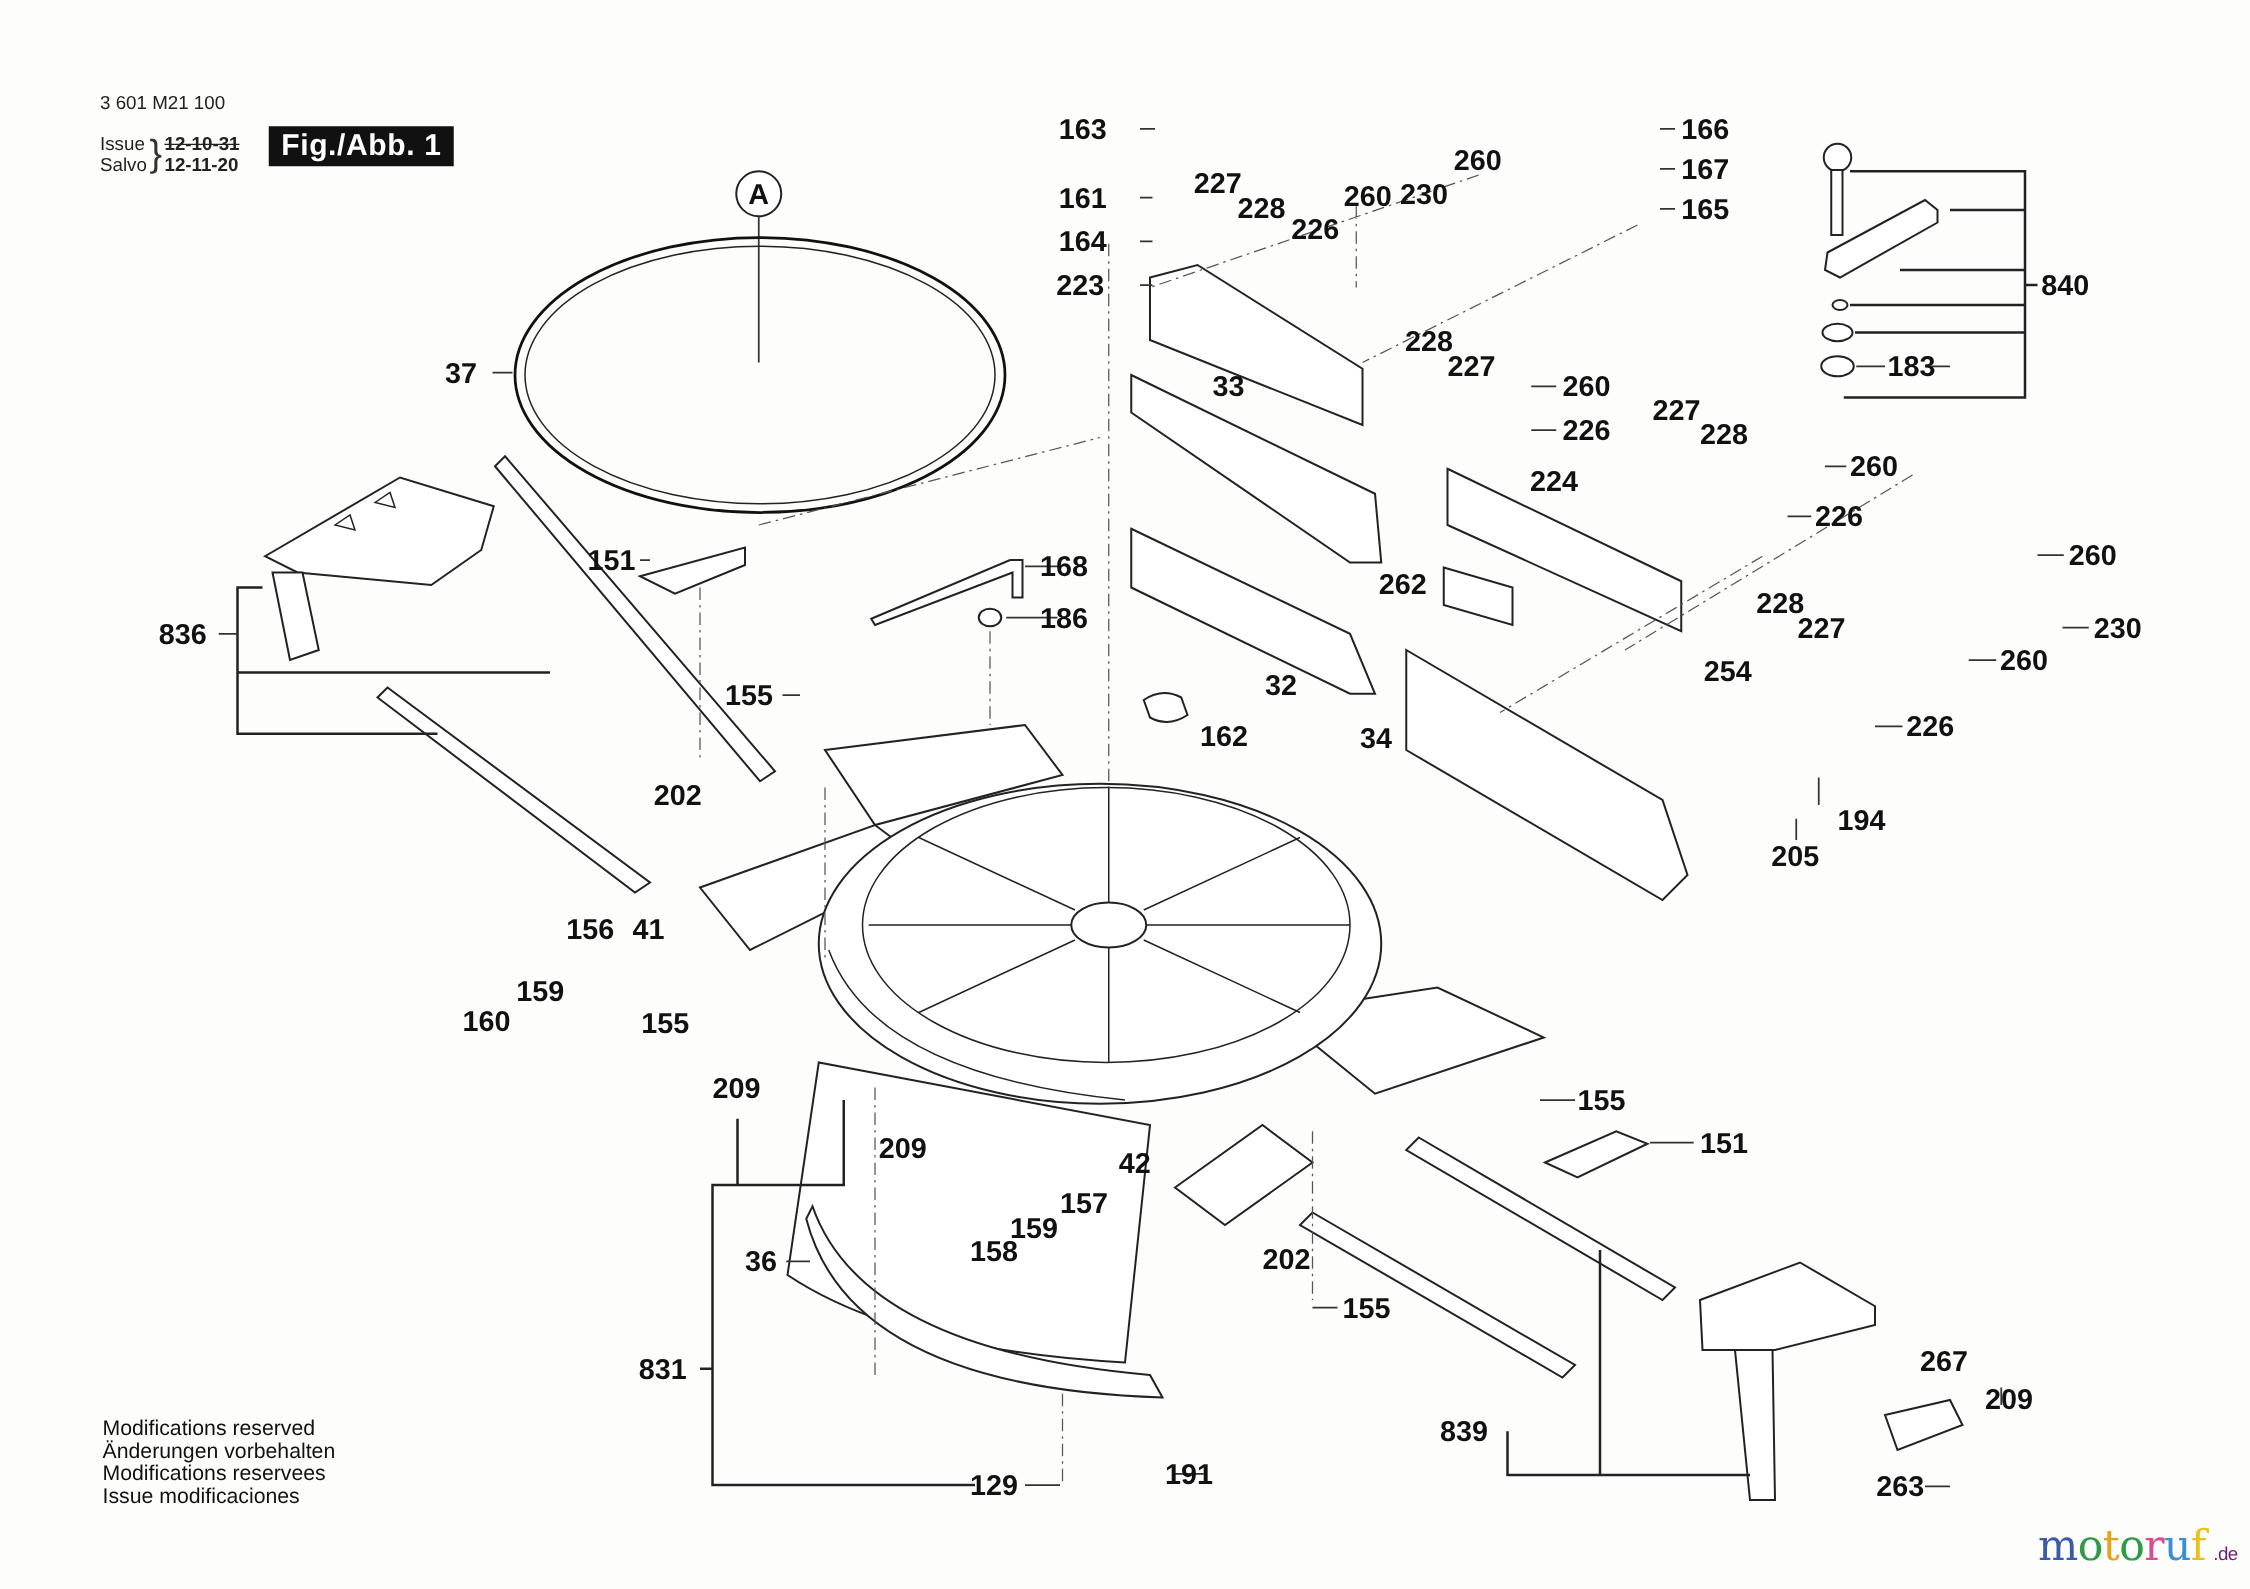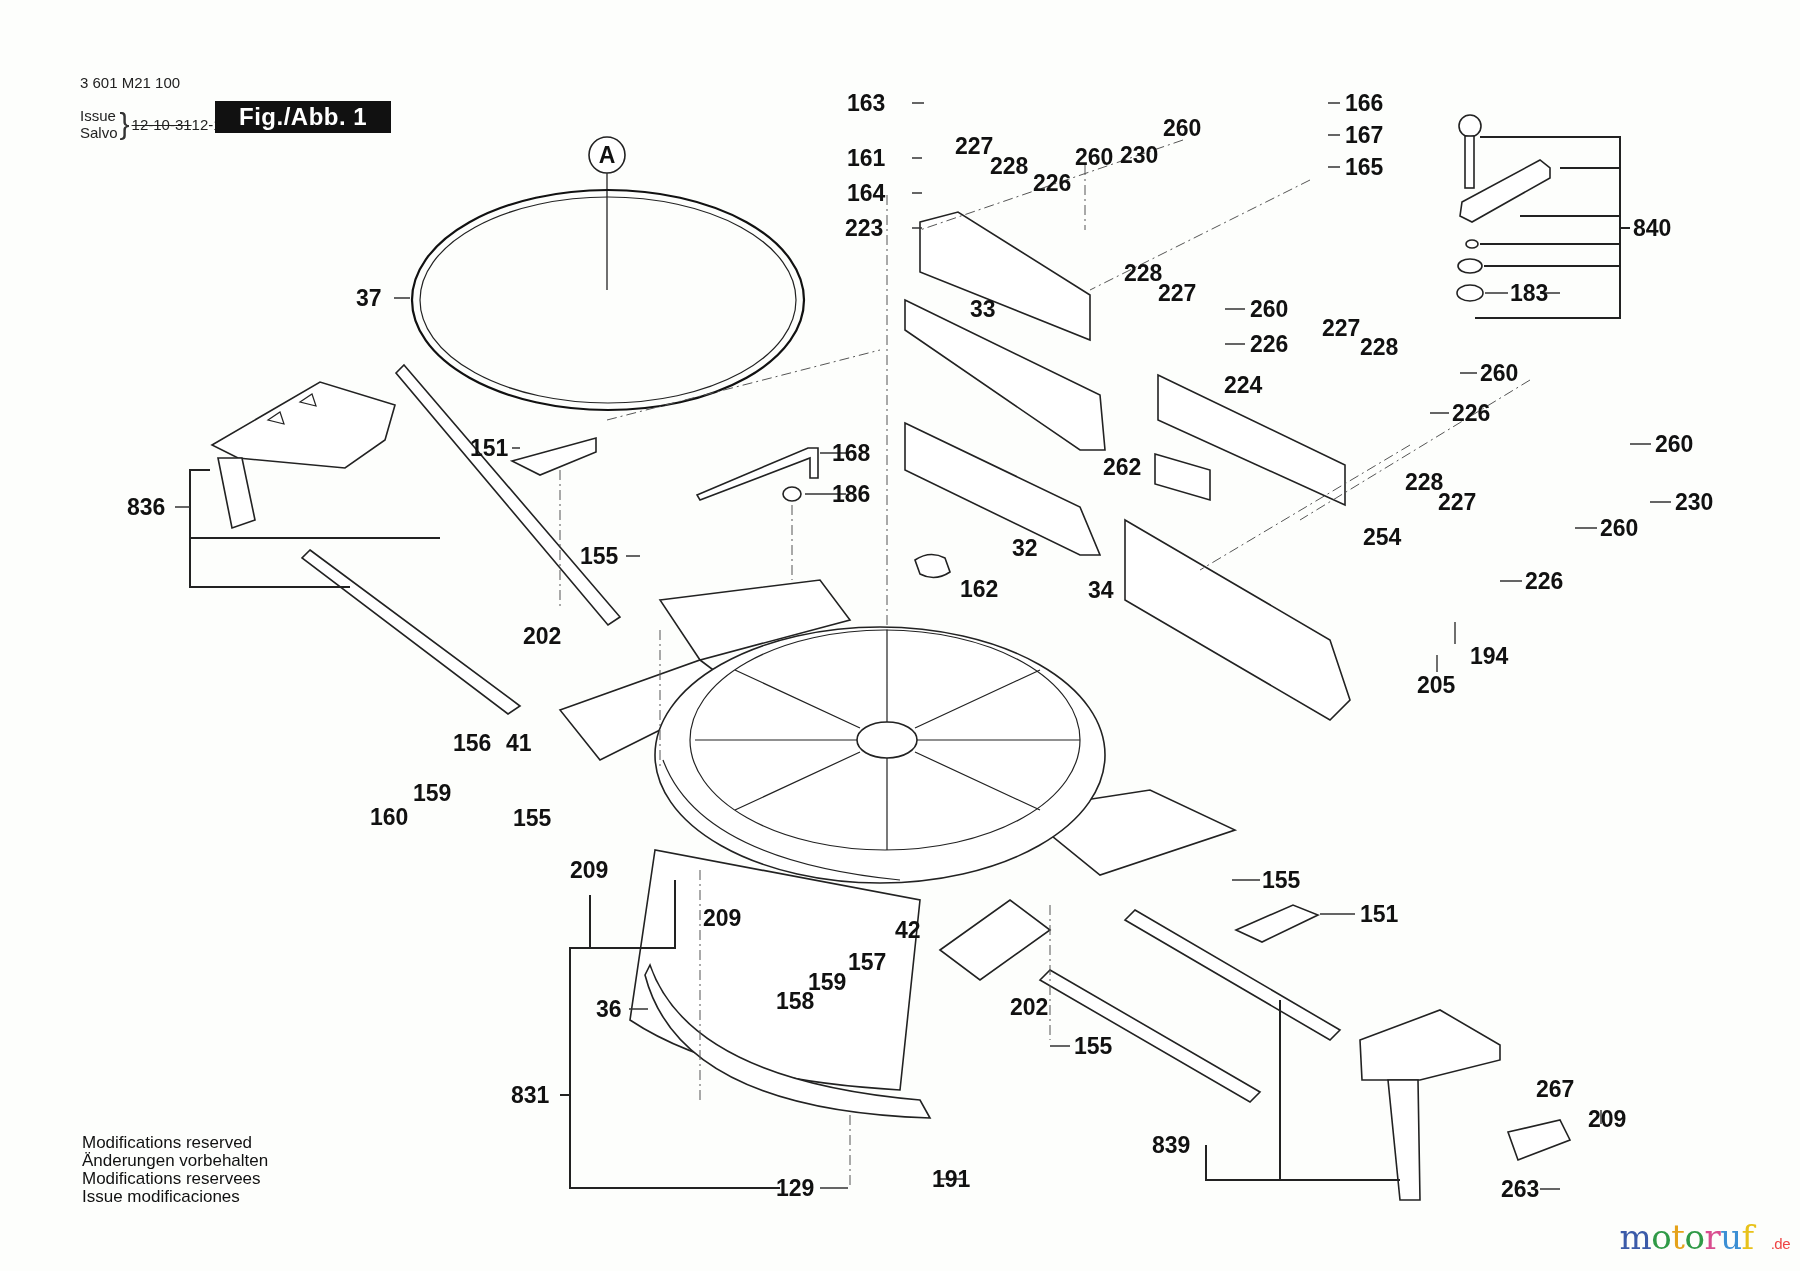--- a/index.html
+++ b/index.html
@@ -2,27 +2,27 @@
 <html><head>
 <meta charset="utf-8">
 <style>
   html, body { margin: 0; padding: 0; background: #fdfefc; }
   body { width: 1800px; height: 1271px; position: relative; overflow: hidden; font-family: "Liberation Sans", sans-serif; color: #111; }
   .header { position: absolute; left: 80px; top: 74px; font-size: 15px; line-height: 17px; color: #222; }
   .header .code { display: block; margin-bottom: 16px; }
   .issue-row { display: flex; align-items: center; }
   .issue-labels { display: flex; flex-direction: column; }
   .brace { font-size: 30px; line-height: 32px; margin: 0 2px; color: #333; }
-  .issue-dates { display: flex; flex-direction: row; }
+  .issue-dates { display: flex; flex-direction: column; font-weight: bold; }
   .struck { text-decoration: line-through; }
-  .fig-badge { position: absolute; left: 215px; top: 101px; background: #111; color: #fff; font-weight: bold; font-size: 24px; padding: 2px 24px; letter-spacing: 0.5px; }
+  .fig-badge { position: absolute; left: 215px; top: 101px; background: #111; color: #fff; font-weight: bold; font-size: 24px; padding: 2px 10px; letter-spacing: 0.5px; }
   .footer-notes { position: absolute; left: 82px; top: 1134px; font-size: 17px; line-height: 18px; color: #111; }
   .footer-notes div { white-space: nowrap; }
   .brand { position: absolute; right: 10px; bottom: 14px; font-family: "DejaVu Serif", serif; font-size: 34px; letter-spacing: -0.5px; }
-  .brand .tld { font-family: "Liberation Sans", sans-serif; font-size: 15px; color: #ef4444; margin-left: 17px; }
+  .brand .tld { font-family: "Liberation Sans", sans-serif; font-size: 15px; color: #701a75; margin-left: 6px; }
   svg.diagram { position: absolute; left: 0; top: 0; }
   .lbl { font-family: "Liberation Sans", sans-serif; font-weight: bold; font-size: 23px; fill: #111; }
   .part { fill: #fff; stroke: #222; stroke-width: 1.6; }
   .thin { fill: none; stroke: #222; stroke-width: 1.2; }
   .lead { stroke: #333; stroke-width: 1.4; fill: none; }
   .dash { stroke: #555; stroke-width: 1; fill: none; stroke-dasharray: 10 4 2 4; }
   .bracket { stroke: #222; stroke-width: 2; fill: none; }
   .ring { fill: none; stroke: #111; stroke-width: 2.2; }
 </style>
 </head>

